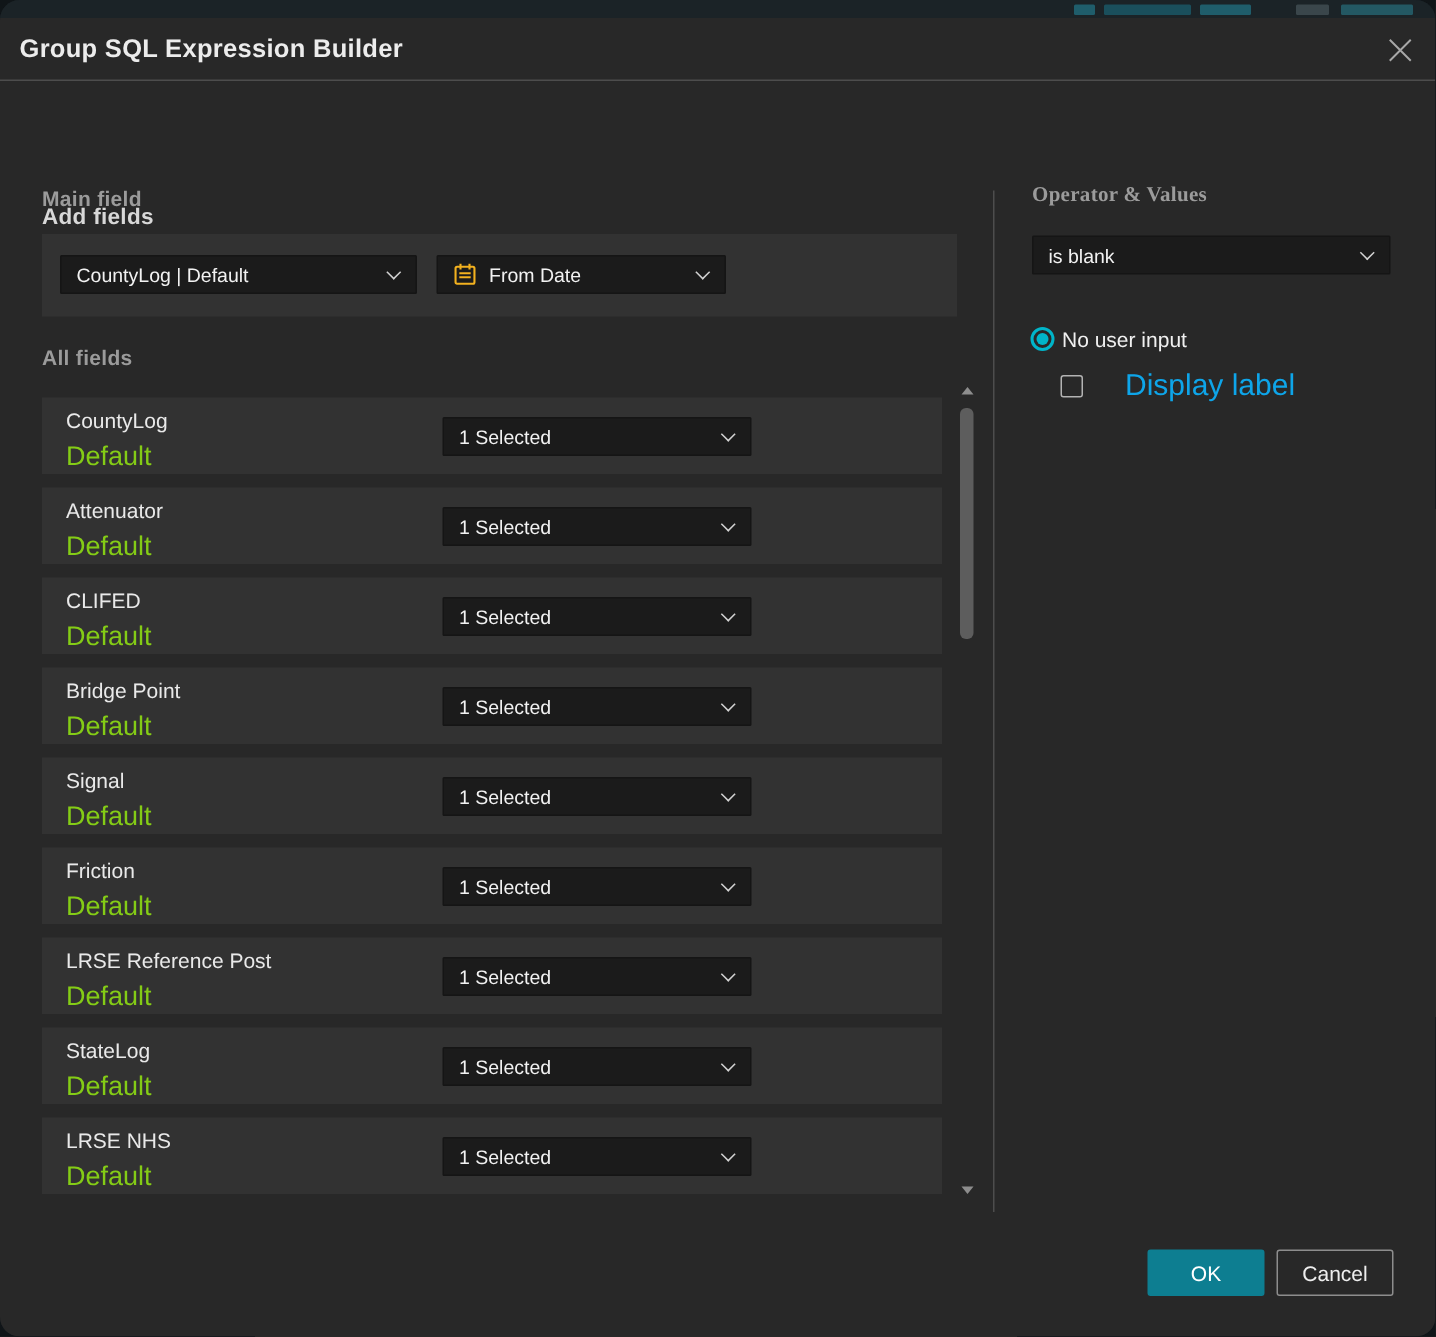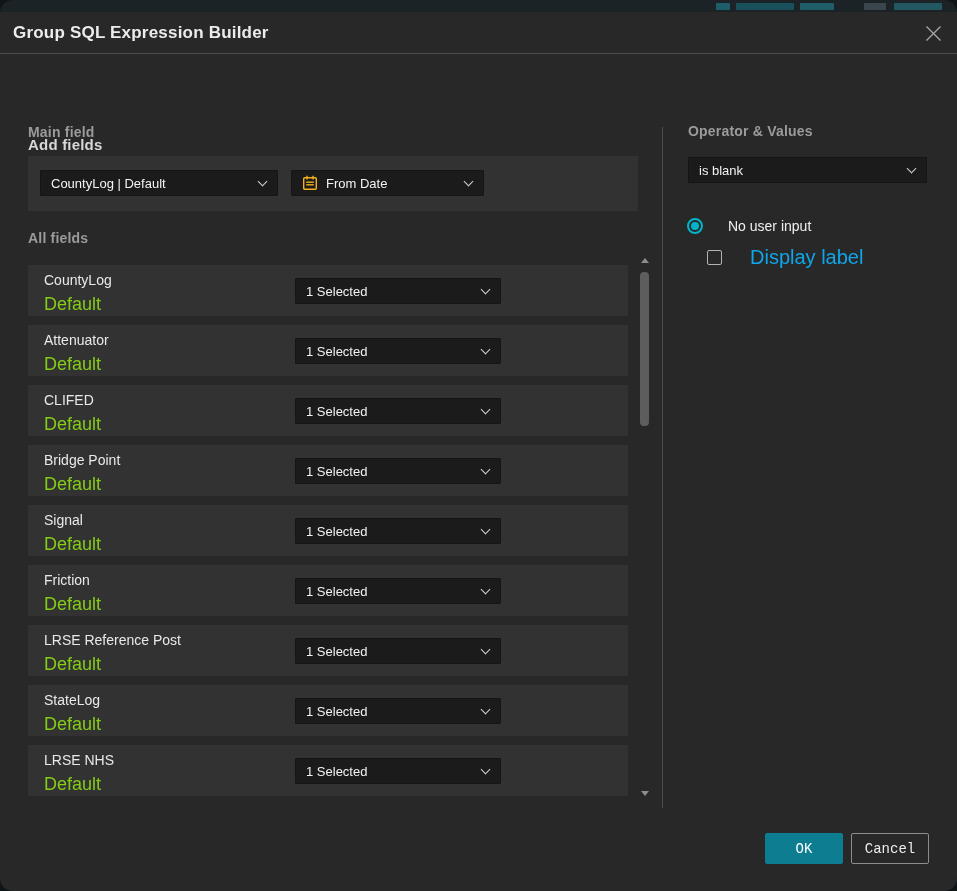--- a/index.html
+++ b/index.html
@@ -44,34 +44,34 @@
   .row .dd{left:267px;top:13px;width:206px;}
 
   
   .sb-arrow{position:absolute;left:641px;width:0;height:0;}
   .sb-up{top:246px;border-left:4px solid transparent;border-right:4px solid transparent;border-bottom:5px solid #8d8d8d;}
   .sb-down{top:779px;border-left:4px solid transparent;border-right:4px solid transparent;border-top:5px solid #8d8d8d;}
   .sb-thumb{position:absolute;left:640px;top:260px;width:9px;height:154px;background:#5d5d5d;border-radius:4px;cursor:pointer;}
 
   
   .v-divider{position:absolute;left:662px;top:115px;width:1px;height:681px;background:#4d4d4d;}
-  .op-heading{left:688px;top:111px;}
+  .op-heading{left:688px;top:111px;font-family:Liberation Serif, serif;}
   .dd-operator{left:688px;top:145px;width:239px;}
 
   .radio-row{position:absolute;left:687px;top:206px;display:flex;align-items:center;cursor:pointer;}
   .radio-outer{width:16px;height:16px;border:2px solid var(--radio-accent);border-radius:50%;display:flex;align-items:center;justify-content:center;}
   .radio-inner{width:8px;height:8px;background:var(--radio-accent);border-radius:50%;}
-  .radio-label{margin-left:25px;font-size:14px;color:#f0f0f0;}
+  .radio-label{margin-left:5px;font-size:14px;color:#f0f0f0;}
 
   .check-row{position:absolute;left:707px;top:234px;display:flex;align-items:center;cursor:pointer;}
   .checkbox{width:15px;height:15px;border:1px solid #b3b3b3;border-radius:2px;background:transparent;}
   .check-label{margin-left:28px;font-size:20px;color:#0ea5e9;}
 
   
-  .btn{position:absolute;top:821px;width:78px;height:31px;font-size:14px;border-radius:2px;display:flex;align-items:center;justify-content:center;cursor:pointer;font-family:Liberation Mono, monospace;}
+  .btn{position:absolute;top:821px;width:78px;height:31px;font-size:14px;border-radius:2px;display:flex;align-items:center;justify-content:center;cursor:pointer;font-family:Liberation Sans, sans-serif;}
   .btn-ok{left:765px;background:var(--accent);color:#ffffff;border:1px solid var(--accent);}
   .btn-cancel{left:851px;background:transparent;color:#ededed;border:1px solid #8d8d8d;}
 </style>
 </head>
 <body>
 
 <div class="screen">
 
   <div class="sliver">
     <span class="chip" style="left:716px;width:14px;background:#1f5d6b"></span>

